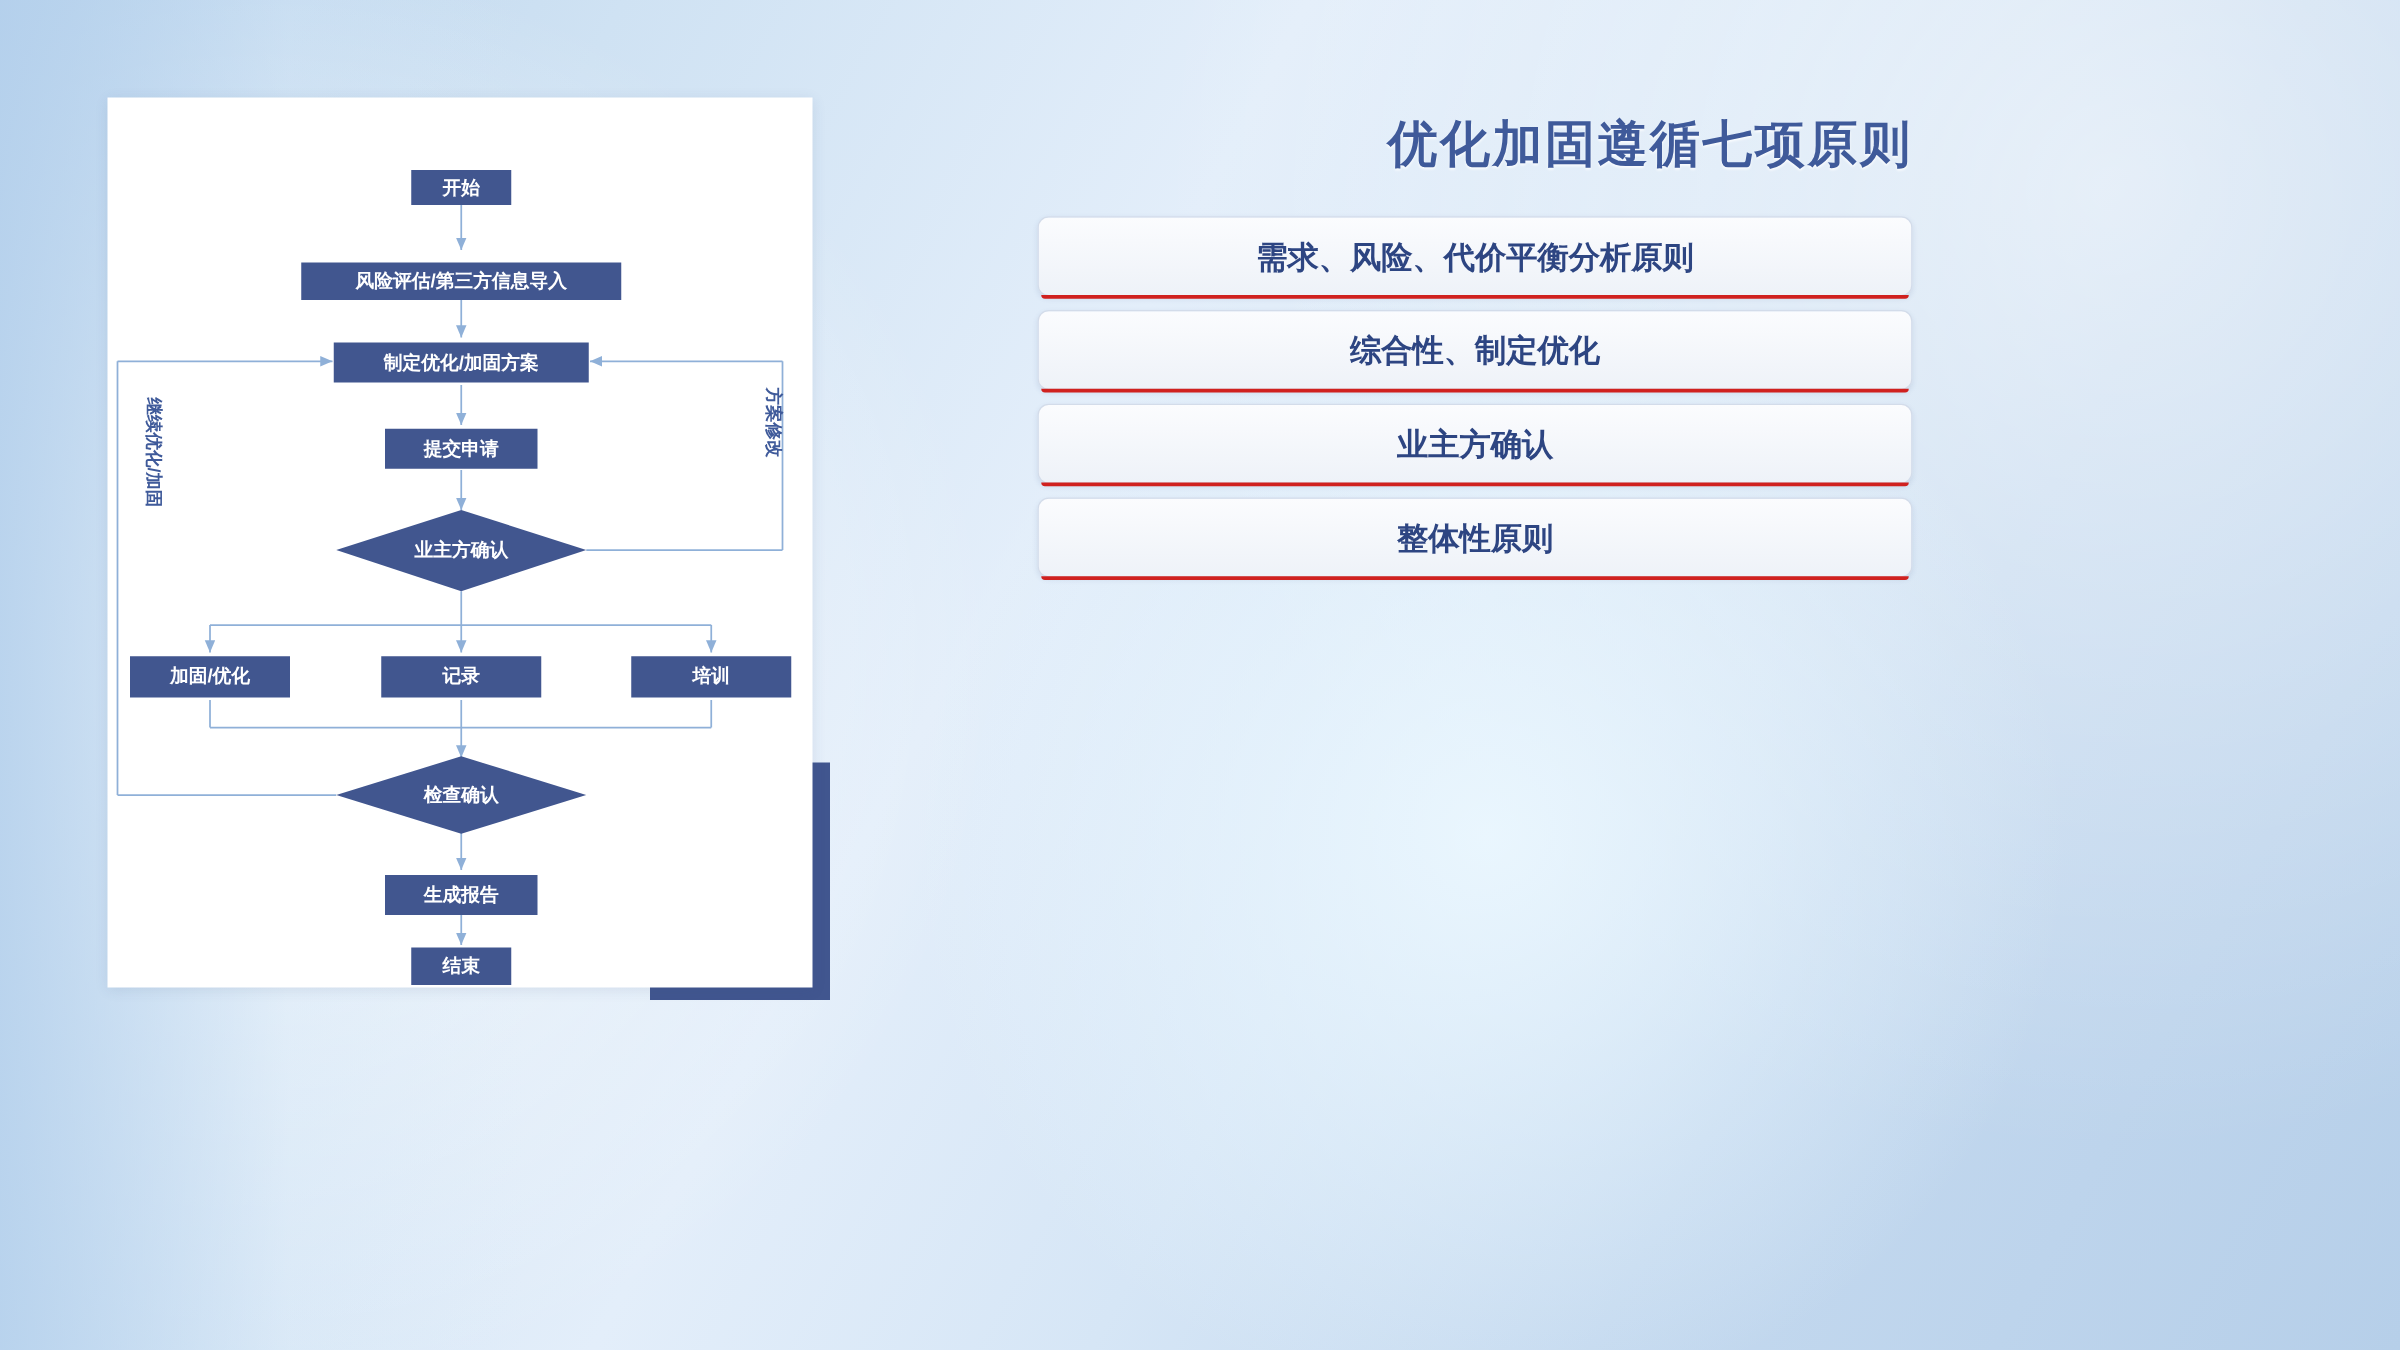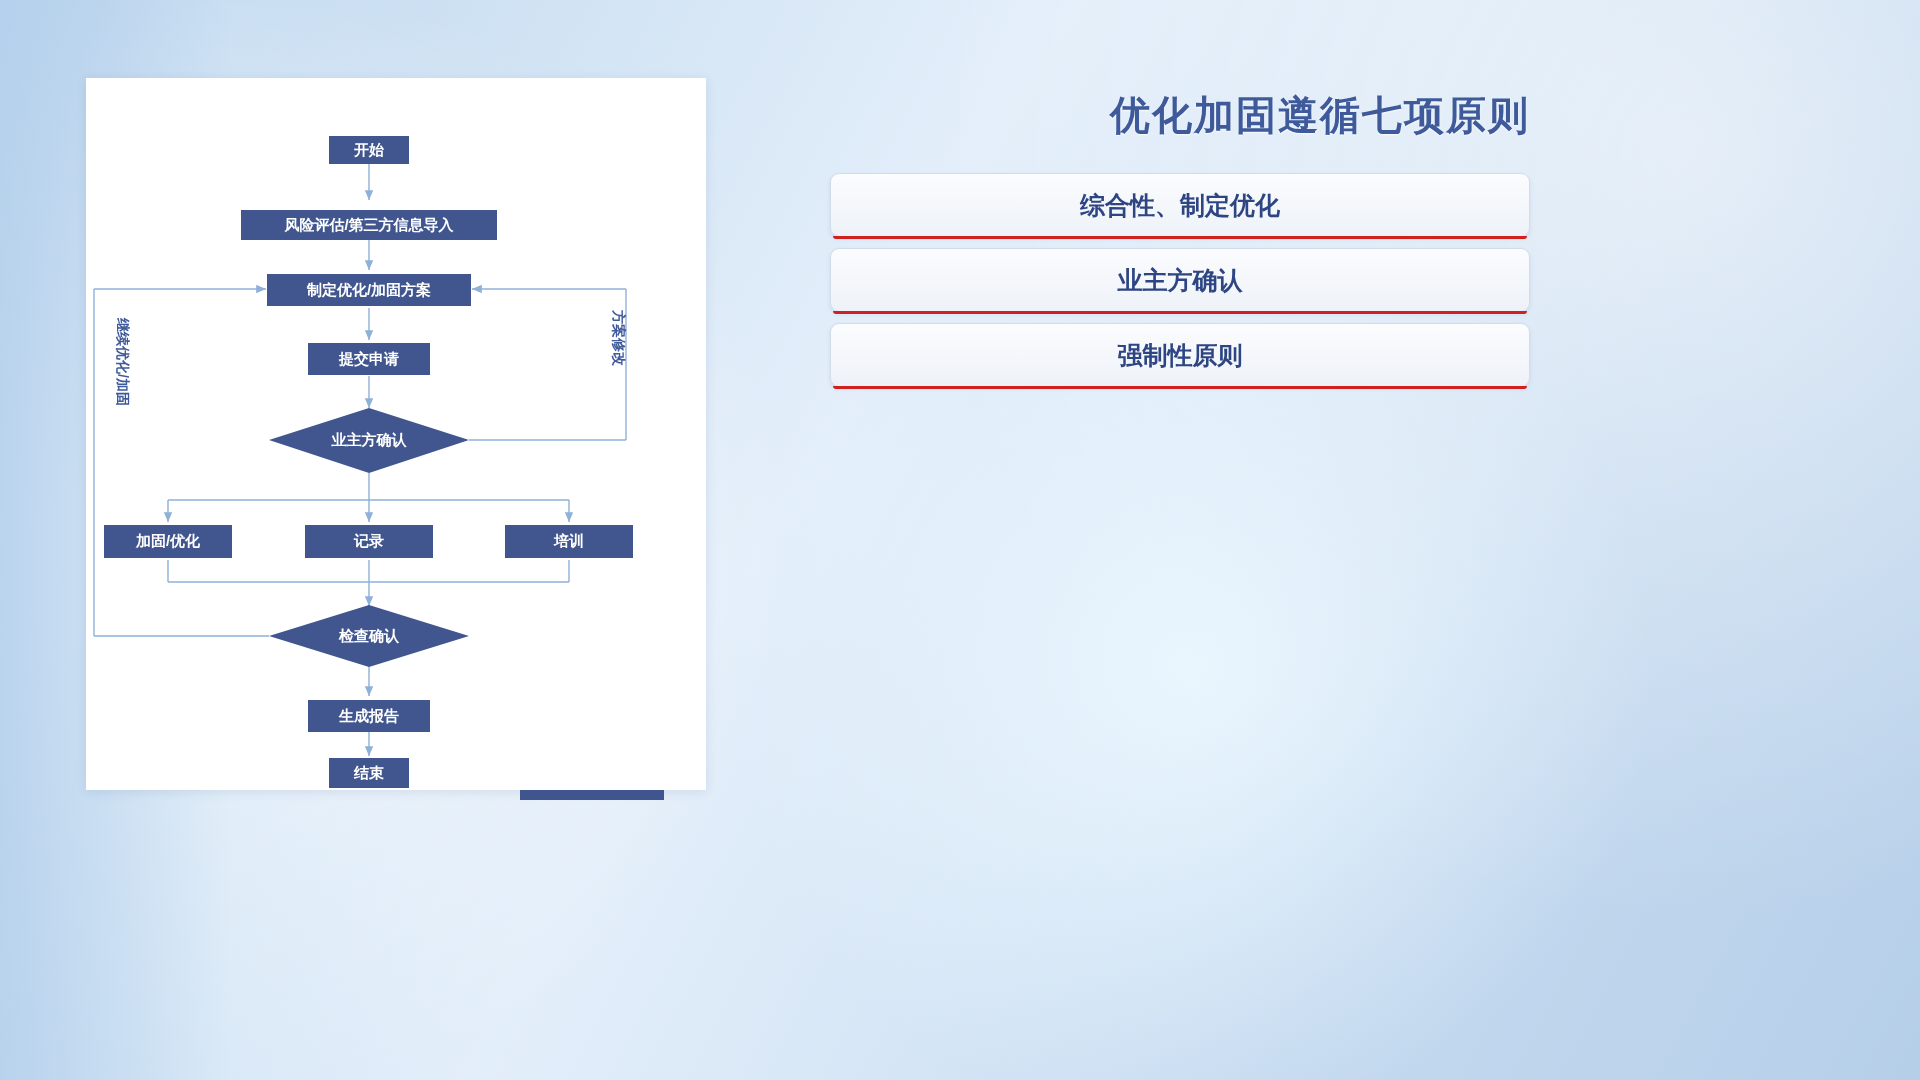--- a/index.html
+++ b/index.html
@@ -38,21 +38,21 @@
     left: 520px;
     top: 610px;
     width: 144px;
     height: 190px;
     background: #41568f;
   }
   #chart-card {
     position: absolute;
     left: 86px;
     top: 78px;
-    width: 620px;
+    width: 564px;
     height: 712px;
     background: #ffffff;
     box-shadow: 0 2px 10px rgba(60,80,130,0.12);
   }
   #chart-card svg {
     display: block;
   }
   .node-text {
     font-family: "Liberation Sans", sans-serif;
     fill: #ffffff;
@@ -221,17 +221,18 @@
     </g>
 
     <text class="side-text" x="32" y="240" transform="rotate(90 32 240)">继续优化/加固</text>
     <text class="side-text" x="528" y="232" transform="rotate(90 528 232)">方案修改</text>
   </svg>
 </div>
 
 <div id="right-panel">
   <div id="panel-title">优化加固遵循七项原则</div>
   <div class="principle-list">
+    <div class="principle-item">需求、风险、代价平衡分析原则</div>
     <div class="principle-item">综合性、制定优化</div>
     <div class="principle-item">业主方确认</div>
-    <div class="principle-item">强制性原则</div>
+    <div class="principle-item">整体性原则</div>
   </div>
 </div>
 
 </body></html>

